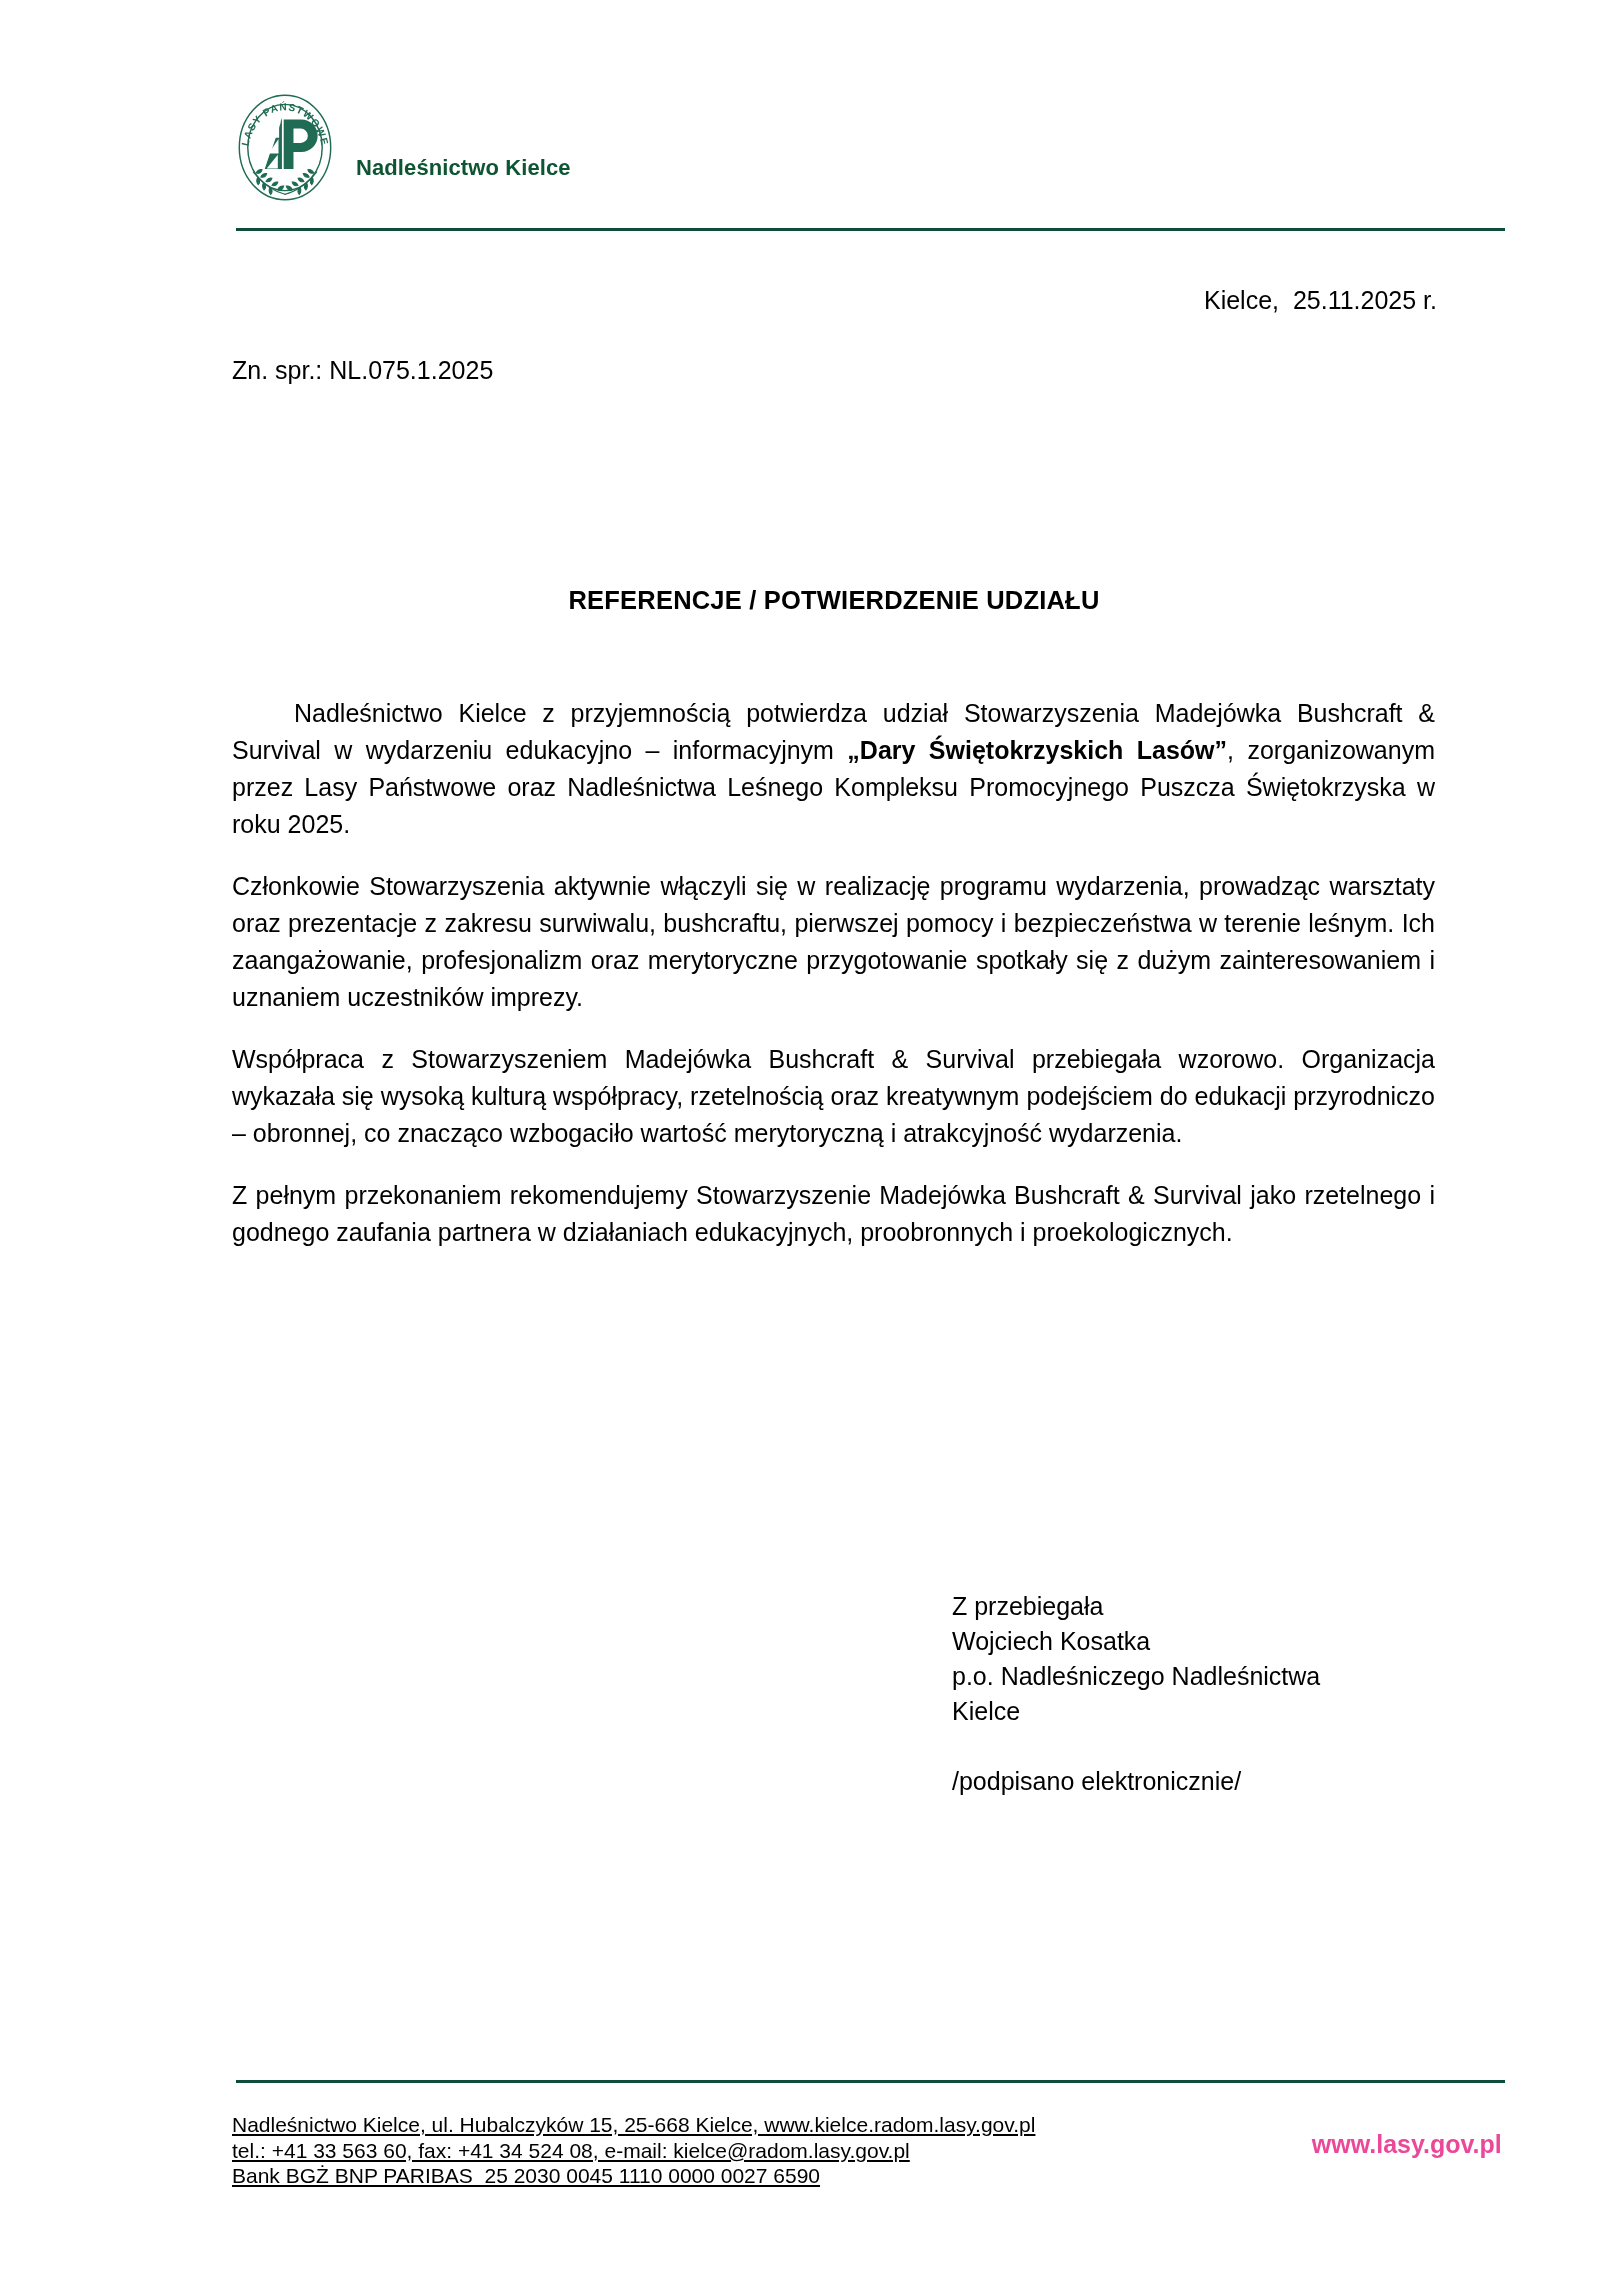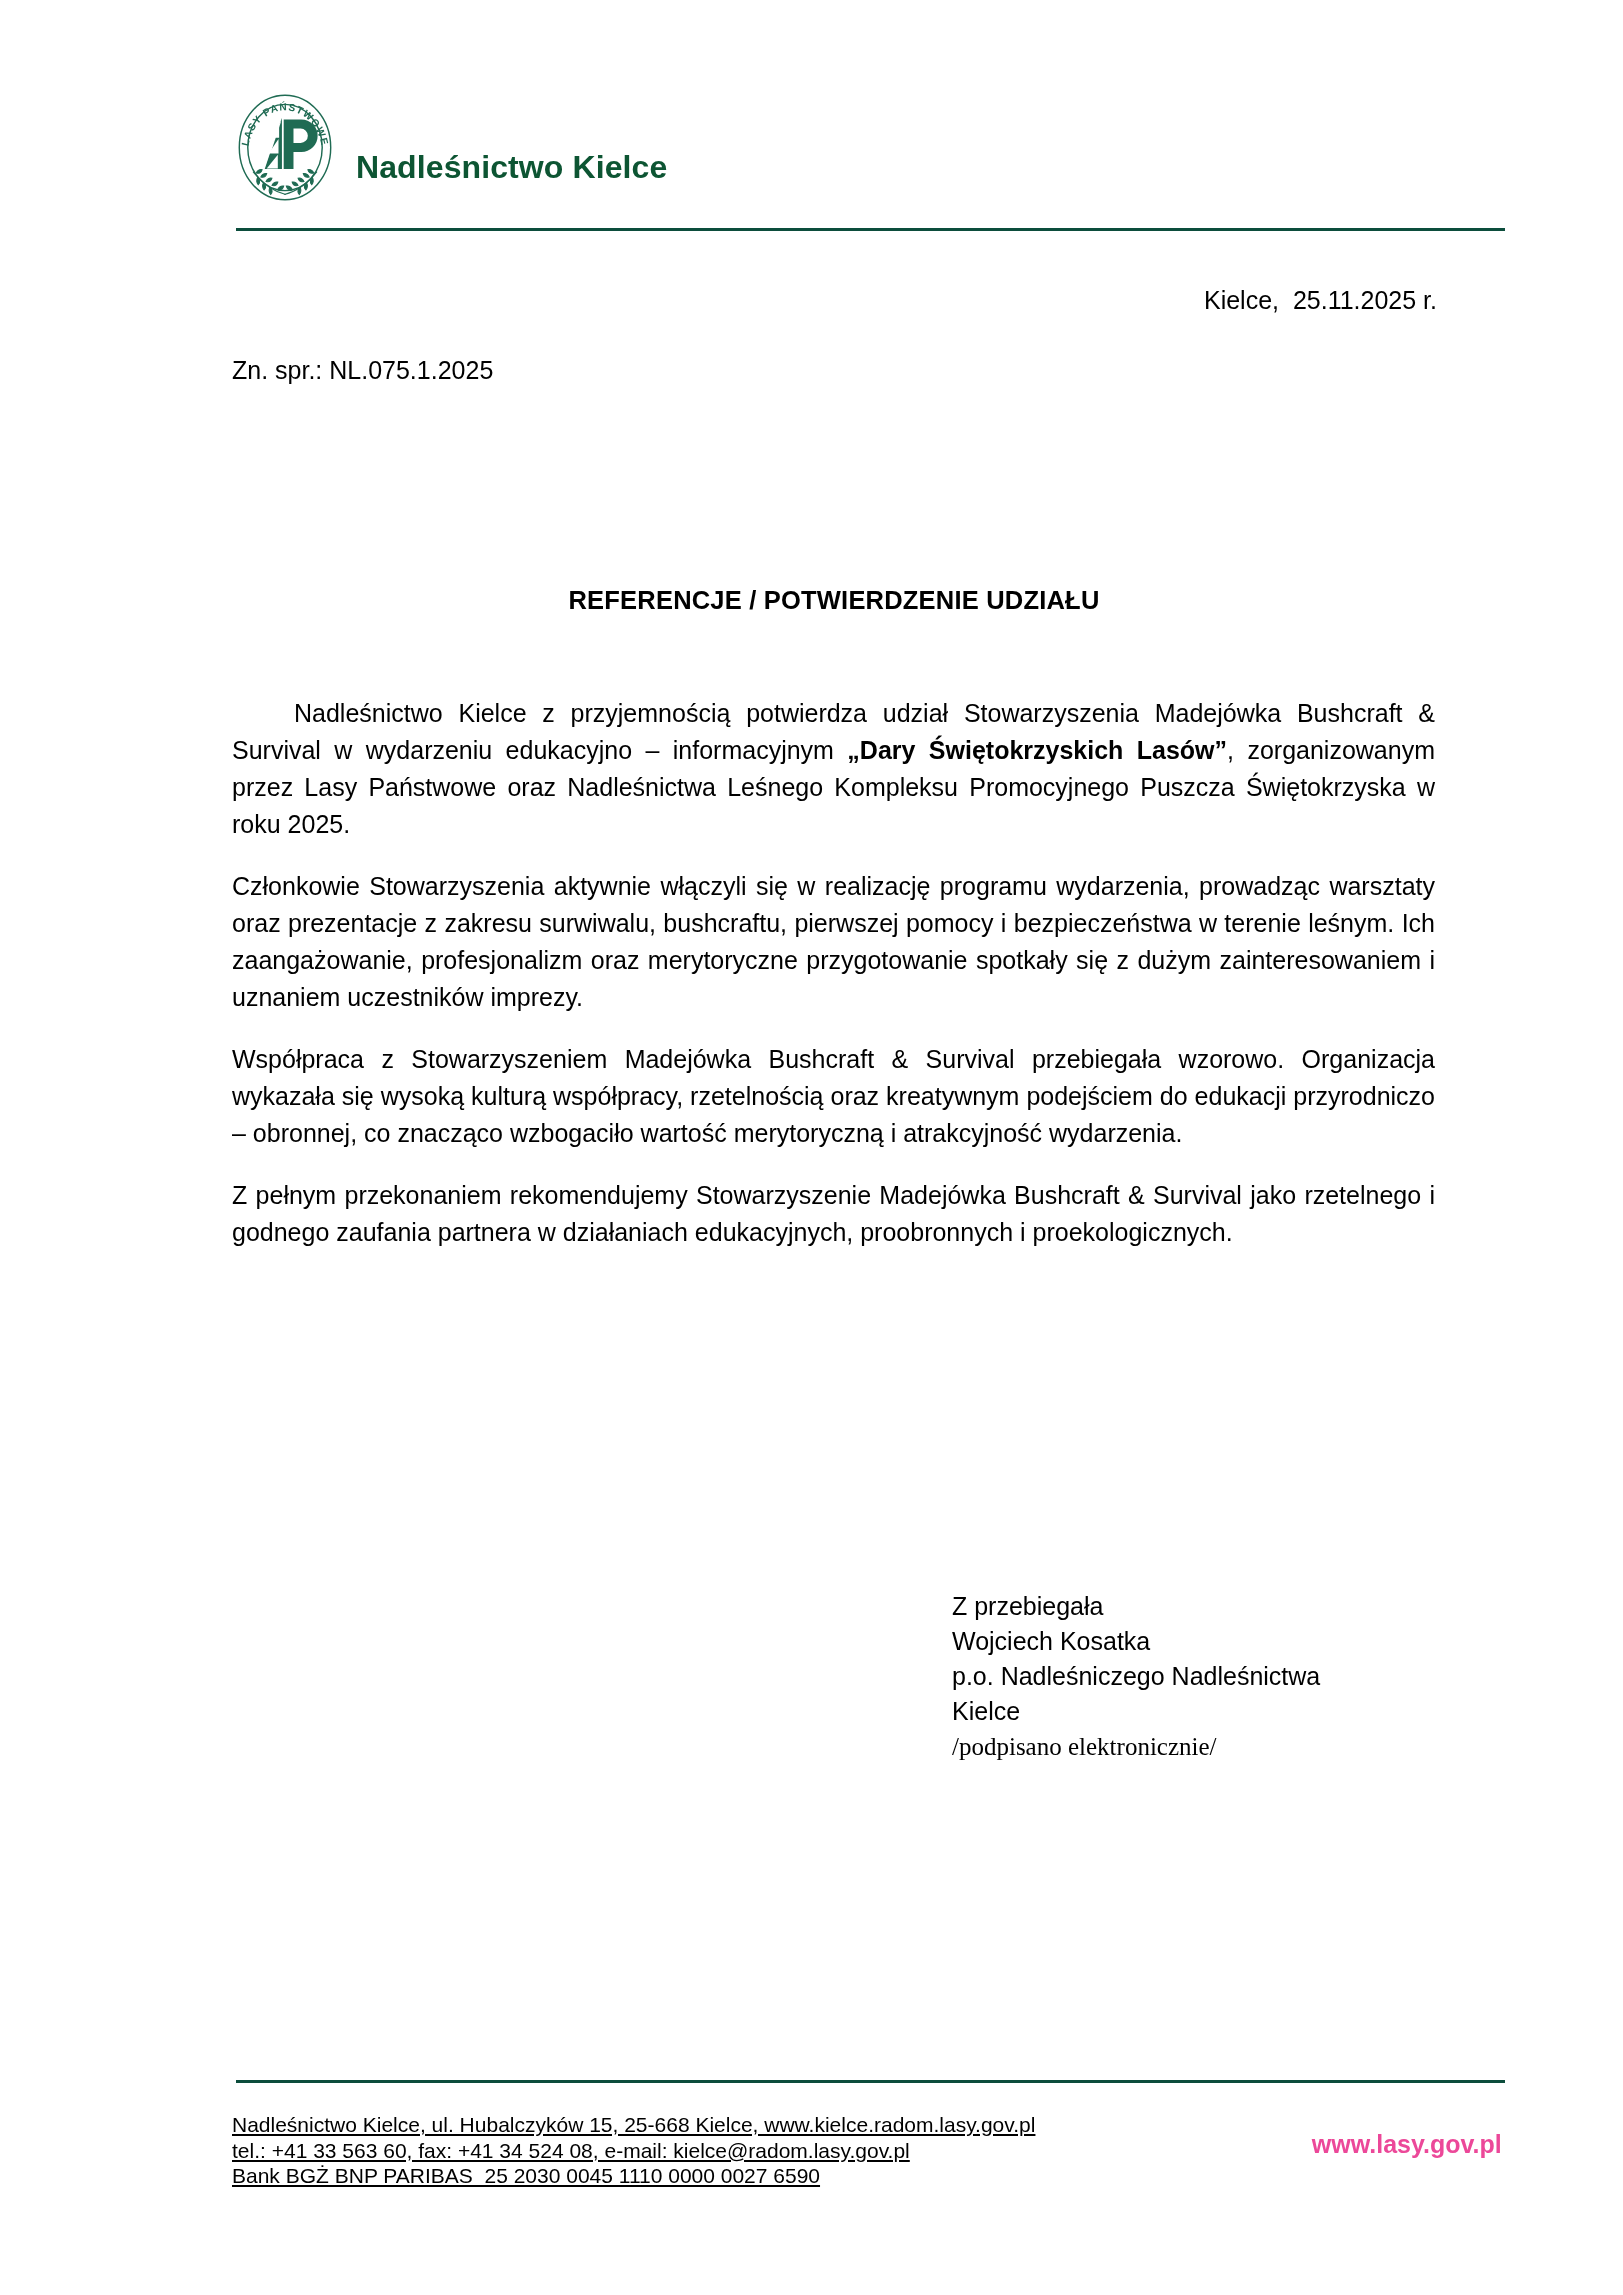--- a/index.html
+++ b/index.html
@@ -31,21 +31,21 @@
     align-items: center;
     gap: 22px;
   }
   .logo-emblem {
     width: 98px;
     height: 111px;
     flex: 0 0 auto;
     display: block;
   }
   .org-name {
-    font-size: 32px;
+    font-size: 22px;
     font-weight: bold;
     color: #0d5533;
     letter-spacing: 0.1px;
     white-space: nowrap;
     margin-top: 40px;
   }
 
   .rule {
     position: absolute;
     left: 236px;
@@ -109,22 +109,22 @@
   .signature {
     position: absolute;
     left: 952px;
     top: 1589px;
     width: 589px;
     font-size: 25px;
     line-height: 35px;
   }
   .signature .sig-line { white-space: pre; }
   .signature .esign {
+    margin-top: 35px;
     white-space: pre;
-    font-family: Liberation Serif, serif;
   }
 
   
   .footer {
     position: absolute;
     left: 232px;
     top: 2112px;
     width: 1273px;
     display: flex;
     align-items: flex-start;

